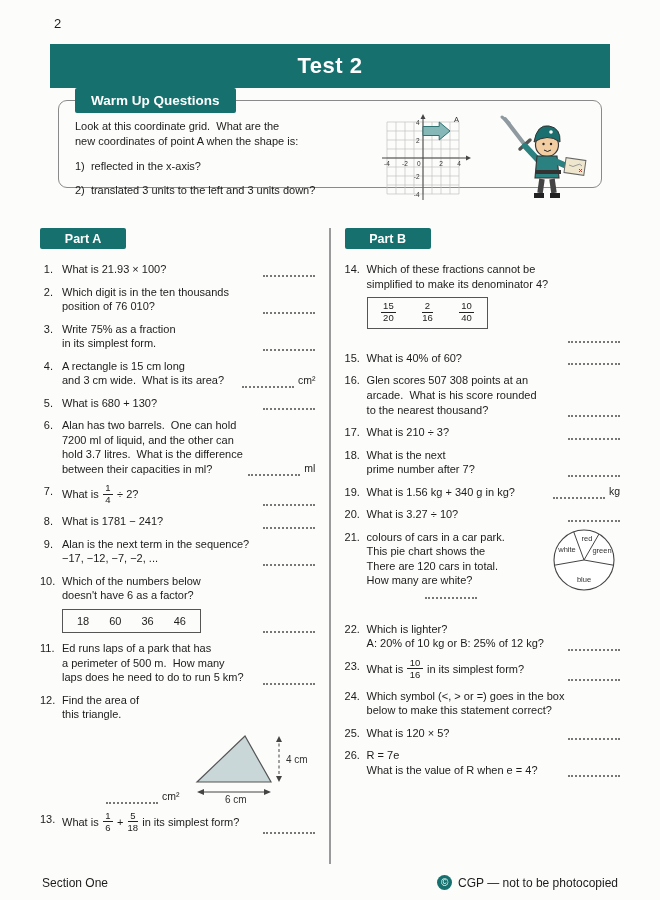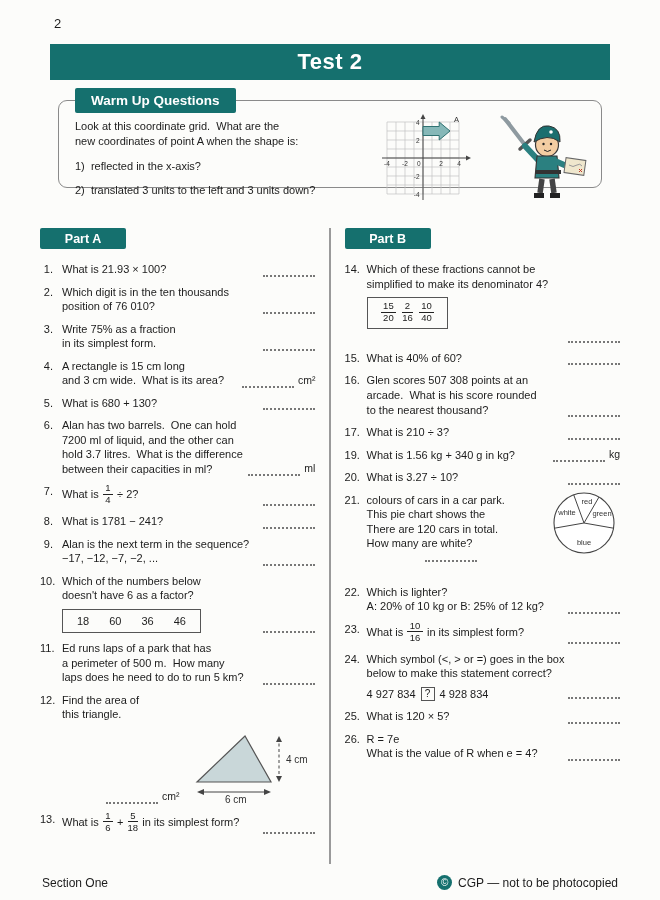--- a/index.html
+++ b/index.html
@@ -1,20 +1,20 @@
 <!DOCTYPE html>
 <html style="--teal: #15706e;"><head>
 <meta charset="utf-8">
 <style>
   *{box-sizing:border-box;margin:0;padding:0;}
   html,body{background:#e9e9e7;}
   body{font-family:"Liberation Sans","DejaVu Sans",sans-serif;color:#1c1c1c;}
   .page{position:relative;width:660px;height:900px;background:#fcfcfa;overflow:hidden;}
   .page-num{position:absolute;top:16px;left:54px;font-size:13px;}
-  .banner{position:absolute;top:44px;left:50px;right:50px;height:36px;background:var(--teal);
+  .banner{position:absolute;top:44px;left:50px;right:50px;height:44px;background:var(--teal);
           color:#fff;display:flex;align-items:center;justify-content:center;
           font-size:22px;font-weight:bold;letter-spacing:.5px;}
   
   .warmup{position:absolute;top:100px;left:58px;right:58px;height:88px;border:1.4px solid #8a8a8a;
           border-radius:9px;display:flex;align-items:flex-start;padding:12px 6px 6px 16px;}
   .warmup-label{position:absolute;top:-13px;left:16px;background:var(--teal);color:#fff;
                 font-weight:bold;font-size:13.5px;padding:5px 16px;border-radius:2px;}
   .wu-text{flex:1;padding-top:6px;font-size:11px;line-height:1.4;}
   .wu-line{white-space:pre-wrap;}
   .wu-item{margin-top:9px;white-space:pre-wrap;}
@@ -41,21 +41,21 @@
   .unit{font-size:10.5px;}
   .frac{display:inline-flex;flex-direction:column;align-items:center;vertical-align:middle;
         line-height:1.05;font-size:9.5px;margin:0 1px;position:relative;top:-1px;}
   .frac .fn{border-bottom:1px solid #222;padding:0 2.5px .5px;}
   .frac .fd{padding-top:.5px;}
   .extra-row{display:flex;align-items:flex-end;margin-top:6px;}
   .extra-row.right{justify-content:flex-end;margin-top:3px;}
   .extra-row.cmp{align-items:center;}
   .extra-row.tri{margin-top:4px;align-items:flex-end;}
   .numbox{display:inline-flex;gap:20px;border:1.2px solid #555;padding:4px 14px;}
-  .fracbox{display:inline-flex;gap:4px;border:1.2px solid #555;padding:4px 12px;}
+  .fracbox{display:inline-flex;gap:24px;border:1.2px solid #555;padding:4px 12px;}
   .qbox{display:inline-flex;align-items:center;justify-content:center;border:1.1px solid #555;
         min-width:14px;height:14px;margin:0 5px;font-size:10px;padding:0 2px;}
   .cmp-txt{white-space:pre;}
   .tri-svg{margin-left:14px;line-height:0;}
   .pie-wrap{position:absolute;right:-6px;top:-8px;line-height:0;}
   
   .footer{position:absolute;left:42px;right:42px;bottom:10px;display:flex;justify-content:space-between;
           align-items:center;font-size:12px;}
   .footer-right{display:flex;align-items:center;gap:6px;}
   .copy-badge{width:15px;height:15px;border-radius:50%;background:var(--teal);color:#fff;font-size:10px;
@@ -416,20 +416,34 @@
             <div class="qbody">
               <div class="qline">
                 <span class="qtext">What is 210 ÷ 3?</span>
                 <span class="answer">
                   <span class="dots"></span>
                 </span>
               </div>
             </div>
           </div>
           <div class="q">
+            <div class="qnum">18.</div>
+            <div class="qbody">
+              <div class="qline">
+                <span class="qtext">What is the next</span>
+              </div>
+              <div class="qline">
+                <span class="qtext">prime number after 7?</span>
+                <span class="answer">
+                  <span class="dots"></span>
+                </span>
+              </div>
+            </div>
+          </div>
+          <div class="q">
             <div class="qnum">19.</div>
             <div class="qbody">
               <div class="qline">
                 <span class="qtext">What is 1.56 kg + 340 g in kg?</span>
                 <span class="answer">
                   <span class="dots"></span>
                   <span class="unit">kg</span>
                 </span>
               </div>
             </div>
@@ -505,28 +519,20 @@
             </div>
           </div>
           <div class="q">
             <div class="qnum">24.</div>
             <div class="qbody">
               <div class="qline">
                 <span class="qtext">Which symbol (&lt;, &gt; or =) goes in the box</span>
               </div>
               <div class="qline">
                 <span class="qtext">below to make this statement correct?</span>
-              </div>
-              <div class="extra-row cmp">
-                <span class="cmp-txt">4 927 834</span>
-                <span class="qbox">?</span>
-                <span class="cmp-txt">4 928 834</span>
-                <span class="answer">
-                  <span class="dots"></span>
-                </span>
               </div>
             </div>
           </div>
           <div class="q">
             <div class="qnum">25.</div>
             <div class="qbody">
               <div class="qline">
                 <span class="qtext">What is 120 × 5?</span>
                 <span class="answer">
                   <span class="dots"></span>

